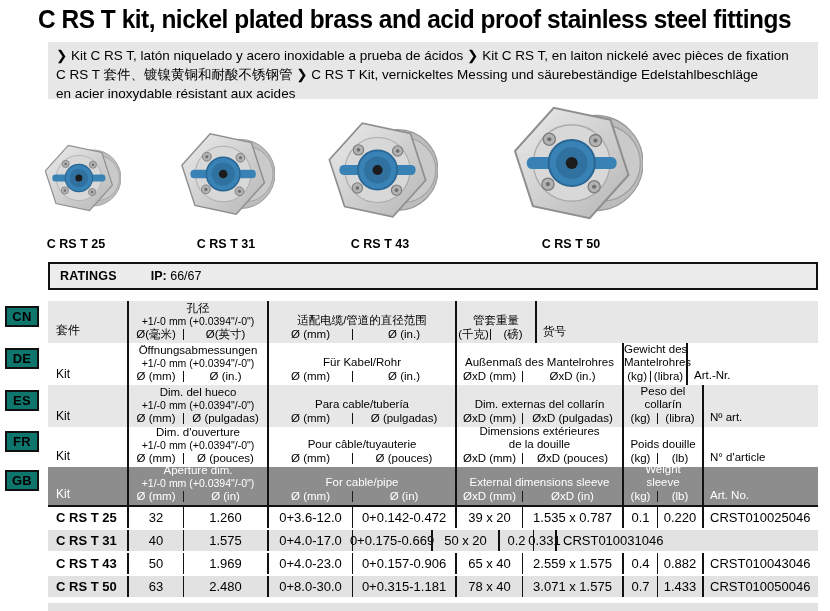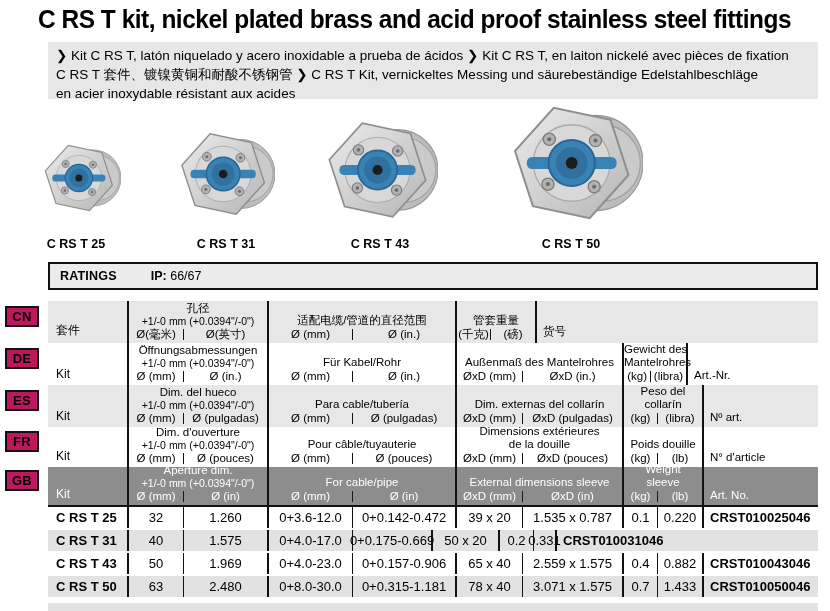--- a/index.html
+++ b/index.html
@@ -20,21 +20,21 @@
   .fig{position:absolute;}
   .plabel{position:absolute;top:137px;transform:translateX(-50%);font-weight:bold;font-size:12.5px;white-space:nowrap;}
 
   
   #ratings{position:absolute;left:48px;top:262px;width:770px;height:28px;border:2px solid #111;background:#ececec;display:flex;align-items:center;font-size:12.5px;}
   #ratings .rl{font-weight:bold;margin-left:10px;letter-spacing:0.2px;}
   #ratings .ip{margin-left:34px;}
   #ratings .ipb{font-weight:bold;}
 
   
-  .badge{position:absolute;left:5px;width:34px;height:21px;border:2px solid #111;background:#be185d;font-weight:bold;font-size:13px;display:flex;align-items:center;justify-content:center;letter-spacing:0.3px;}
+  .badge{position:absolute;left:5px;width:34px;height:21px;border:2px solid #111;background:#0f766e;font-weight:bold;font-size:13px;display:flex;align-items:center;justify-content:center;letter-spacing:0.3px;}
   .b0{top:306px}.b1{top:348px}.b2{top:390px}.b3{top:431px}.b4{top:470px}
 
   
   #table{position:absolute;left:48px;top:301px;width:770px;}
   .lang-row{display:flex;width:770px;}
   .lr0,.lr1,.lr2{height:42px;}
   .lr3,.lr4{height:40px;}
   .lr0,.lr2{background:#e7e7e7;}
   .lr1,.lr3{background:#fff;}
   .lr4{background:#8d8d8d;color:#fff;border-bottom:2px solid #111;}
@@ -46,21 +46,21 @@
   .h-sub{text-align:center;font-size:11.5px;line-height:14px;white-space:nowrap;}
   .h-div{width:1px;height:11px;background:#111;margin-bottom:1px;}
   .lr4 .h-div{background:#1a1a1a;}
   .h-art{width:116px;border-left:2px solid #111;display:flex;align-items:flex-end;padding:0 0 4px 6px;font-size:11.5px;}
 
   .drow{display:flex;width:770px;height:23px;border-bottom:2px solid #fff;font-size:13px;}
   .drow:last-child{height:21px;border-bottom:none;}
   .d0{background:#fff;}.d1{background:#e2e2e2;}
   .dc{display:flex;align-items:center;justify-content:center;white-space:nowrap;}
   .dc.kit{justify-content:flex-start;padding-left:8px;font-weight:bold;}
-  .dc.art{justify-content:flex-start;padding-left:6px;font-weight:bold;}
+  .dc.art{justify-content:flex-start;padding-left:6px;font-weight:normal;}
   .bl2{border-left:2px solid #111;}
   .bl1{border-left:1px solid #111;}
 
   #bottomstrip{position:absolute;left:48px;top:603px;width:770px;height:8px;background:#e2e2e2;}
 </style>
 </head>
 <body>
 
 <div class="page">
   <div id="title"><span>C RS T kit, nickel plated brass and acid proof stainless steel fittings</span></div>

